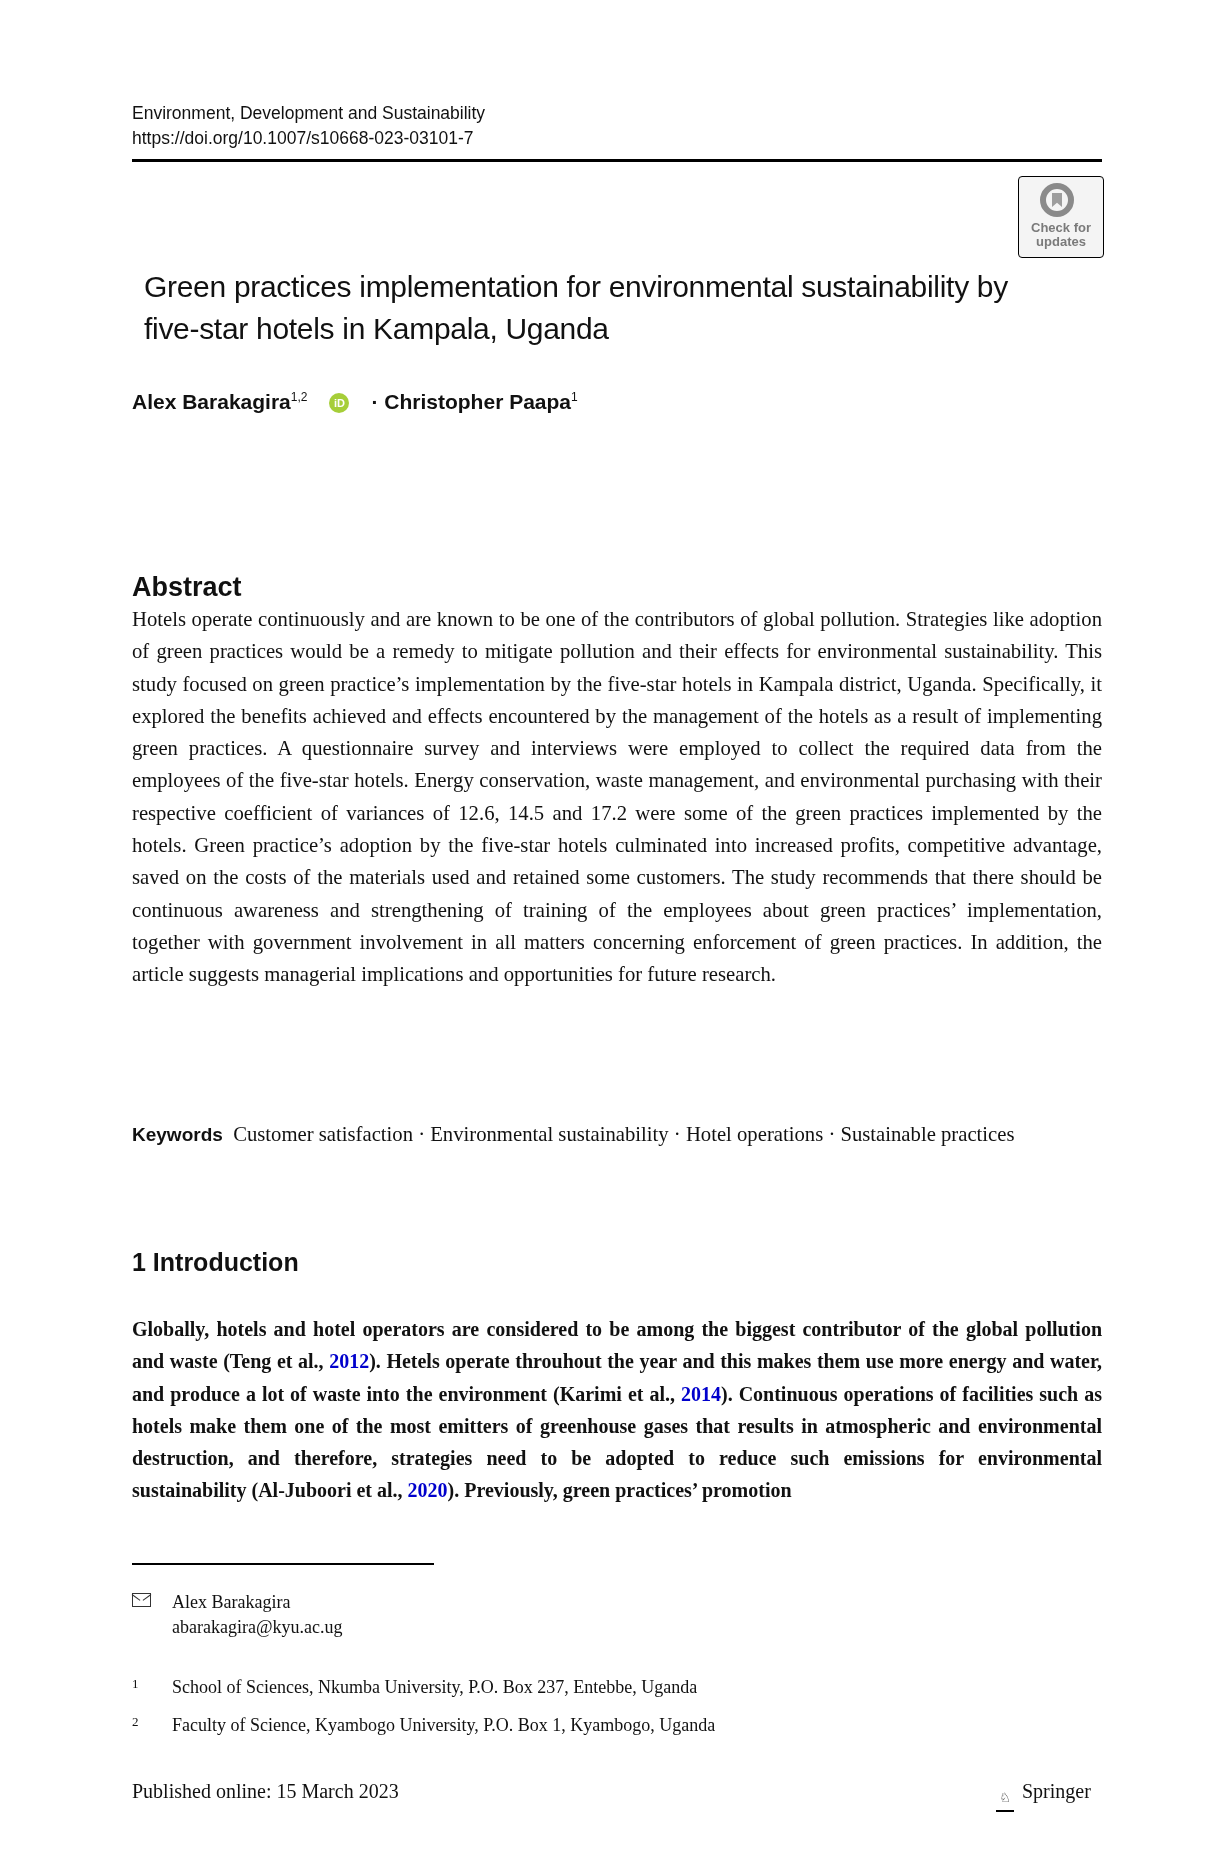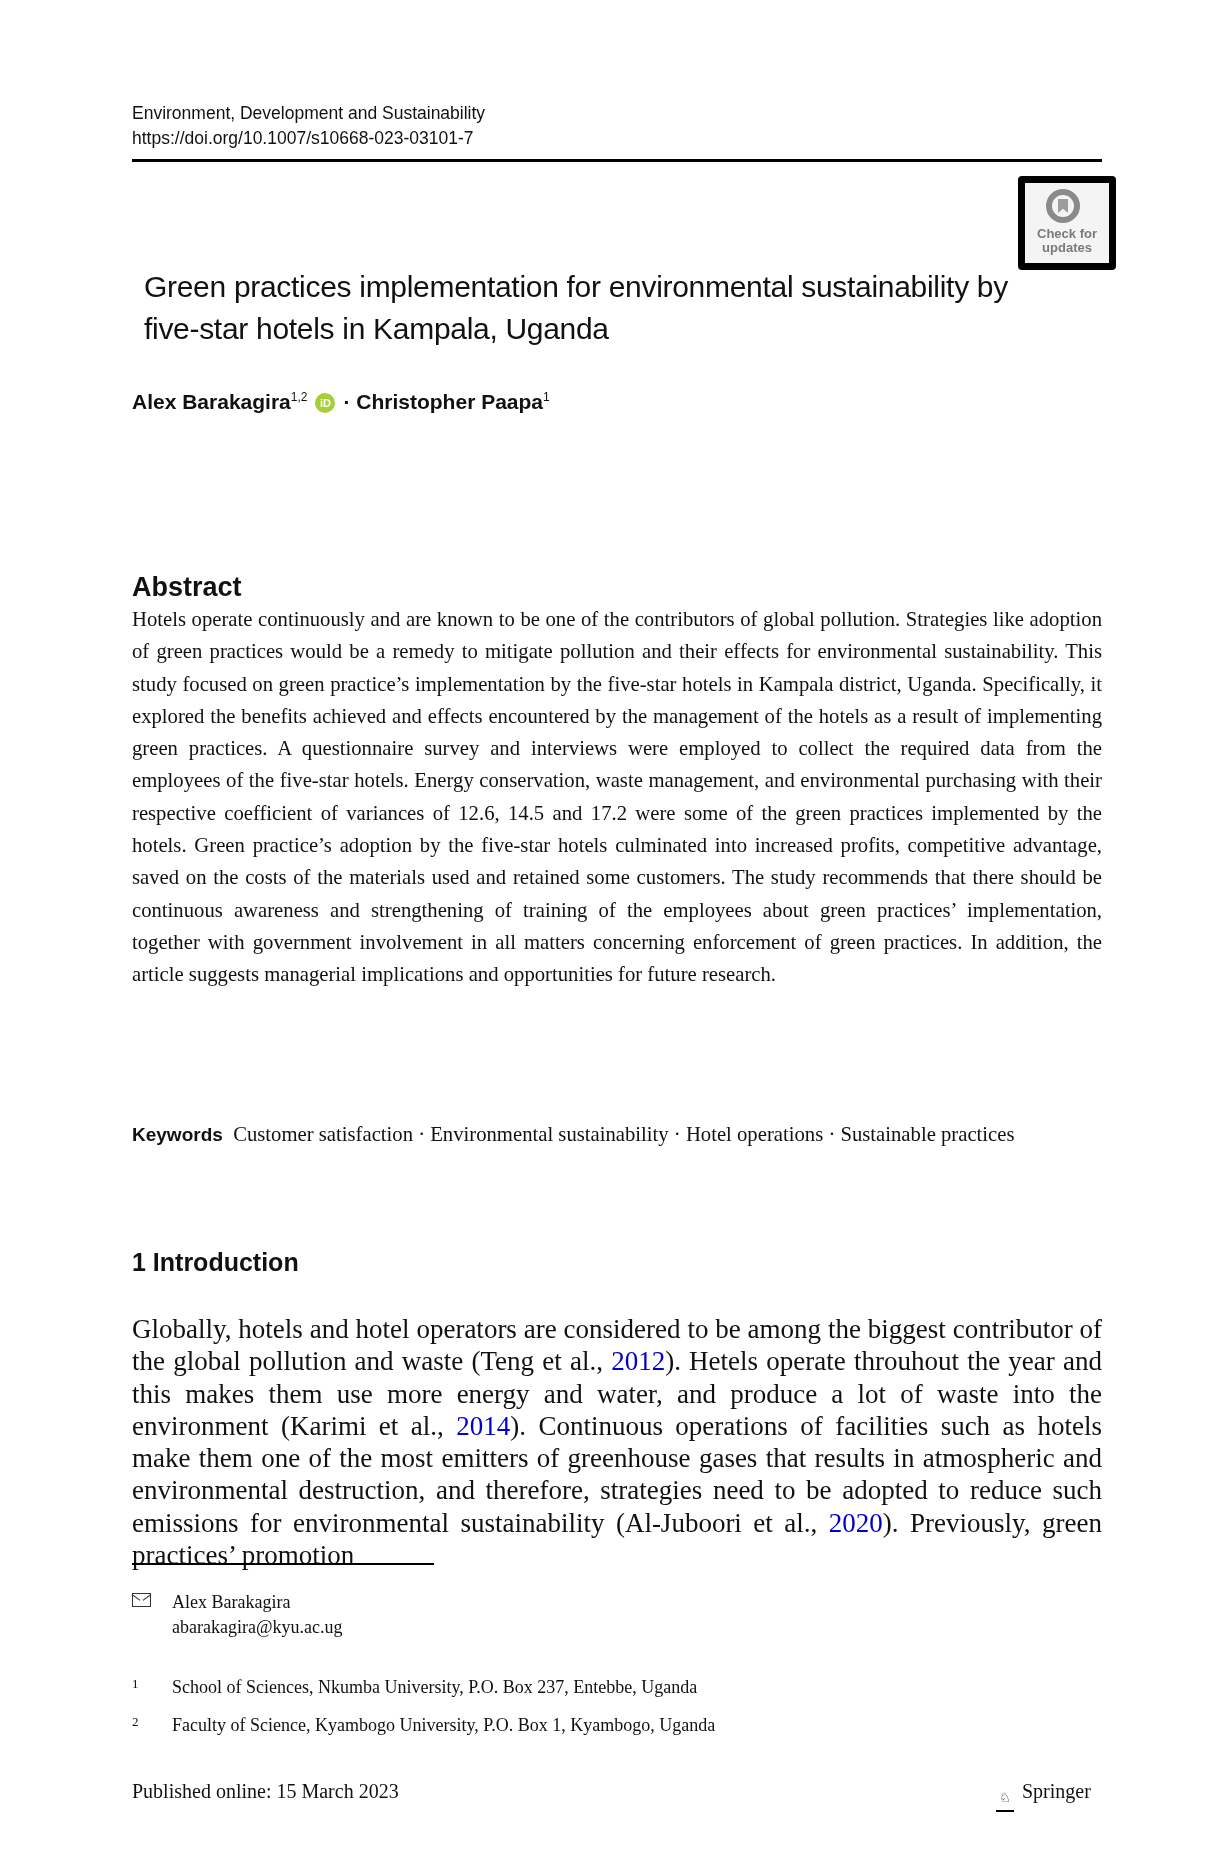--- a/index.html
+++ b/index.html
@@ -2,35 +2,35 @@
 <html><head>
 <meta charset="utf-8">
 <style>
   html,body{margin:0;padding:0;background:#fff;}
   body{width:1221px;height:1851px;position:relative;overflow:hidden;color:#111;}
   .sans{font-family:"Liberation Sans","DejaVu Sans",sans-serif;}
   .serif{font-family:"Liberation Serif","DejaVu Serif",serif;}
   .abs{position:absolute;}
   #journal{left:132px;top:101px;font-size:17.5px;line-height:25px;}
   #rule{left:132px;top:159px;width:970px;height:3px;background:#000;}
-  #crossmark{left:1018px;top:176px;width:84px;height:80px;border:7px solid #000000;border-radius:4px;background:#f4f4f4;}
+  #crossmark{left:1018px;top:176px;width:84px;height:80px;border:1px solid #000000;border-radius:4px;background:#f4f4f4;}
   #crossmark .ring{position:absolute;left:21px;top:6px;width:34px;height:34px;border-radius:50%;border:6px solid #8a8a8a;box-sizing:border-box;}
   #crossmark .ring:after{content:"";position:absolute;left:6px;top:4px;width:10px;height:14px;background:#9d9d9d;clip-path:polygon(0 0,100% 0,100% 100%,50% 70%,0 100%);}
   #crossmark .cf{position:absolute;left:0;width:84px;text-align:center;font-weight:bold;color:#7a7a7a;font-size:13px;line-height:14px;}
   #title{left:132px;top:254px;width:880px;font-size:30px;line-height:42px;font-weight:normal;letter-spacing:-0.3px;}
   #authors{left:132px;top:383px;font-size:21px;line-height:28px;font-weight:bold;}
   #authors sup{font-size:12px;font-weight:normal;}
-  .orcid{display:inline-block;width:20px;height:20px;border-radius:50%;background:#a6ce39;color:#fff;font-size:11px;font-weight:bold;text-align:center;line-height:20px;vertical-align:2px;margin:0 8px;}
+  .orcid{display:inline-block;width:20px;height:20px;border-radius:50%;background:#a6ce39;color:#fff;font-size:11px;font-weight:bold;text-align:center;line-height:20px;vertical-align:2px;margin:0 22px;}
   #dates{left:132px;top:459px;font-size:16.5px;line-height:25px;}
   #abs-h{left:132px;top:572px;font-size:27px;font-weight:bold;}
   #abstract{left:132px;top:603px;width:970px;font-size:20.7px;line-height:32.3px;text-align:justify;}
   #keywords{left:132px;top:1118px;width:970px;font-size:20.7px;line-height:32.3px;}
   #keywords .kl{font-weight:bold;font-family:"Liberation Sans",sans-serif;font-size:19px;}
   #intro-h{left:132px;top:1248px;font-size:25px;font-weight:bold;}
-  #intro{left:132px;top:1313px;width:970px;font-size:27px;line-height:32.3px;text-align:justify;}
+  #intro{left:132px;top:1313px;width:970px;font-size:20px;line-height:32.3px;text-align:justify;font-weight:bold;}
   .cite{color:#0000cc;cursor:pointer;}
   #foot-rule{left:132px;top:1563px;width:302px;height:2px;background:#000;}
   #corr{left:132px;top:1590px;font-size:18px;line-height:25px;}
   #corr .env{position:absolute;left:0;top:3px;width:17px;height:12px;border:1px solid #333;}
   #corr .env:before,#corr .env:after{content:"";position:absolute;top:0;width:10px;height:1px;background:#333;}
   #corr .env:before{left:-1px;transform-origin:left;transform:rotate(36deg);}
   #corr .env:after{right:-1px;transform-origin:right;transform:rotate(-36deg);}
   #corr .t{position:absolute;left:40px;top:0;white-space:nowrap;}
   .aff{left:132px;font-size:18px;line-height:25px;white-space:nowrap;}
   .aff .n{position:absolute;left:0;top:-4px;font-size:13px;}

